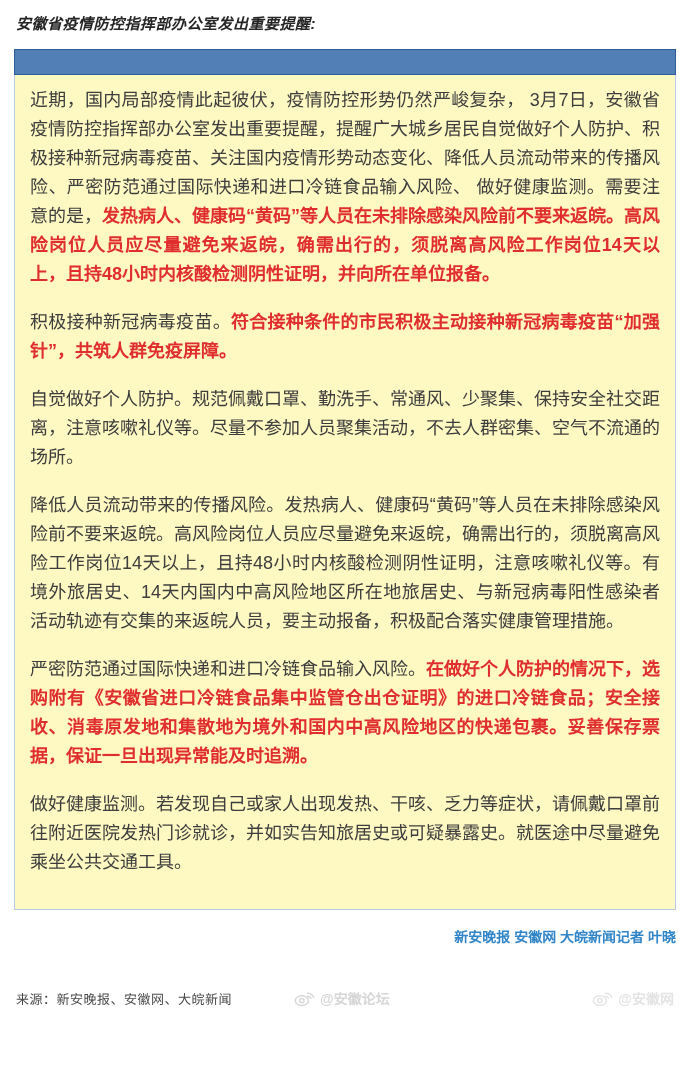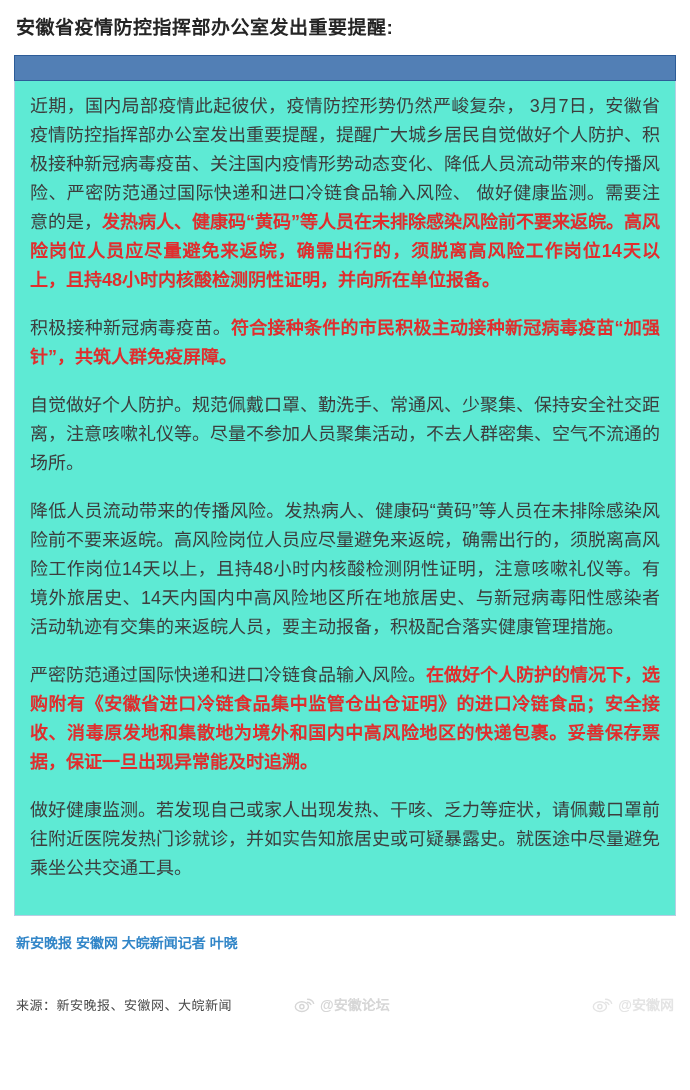--- a/index.html
+++ b/index.html
@@ -23,28 +23,29 @@
   .page{
     box-sizing:border-box;
     width:690px;
     min-height:1090px;
     padding:12px 14px 8px 14px;
     background:#ffffff;
     position:relative;
   }
   .title{
     margin:0 0 16px 2px;
-    font-size:19px;
+    font-size:15px;
     font-weight:bold;
     color:var(--title-text);
     letter-spacing:0.5px;
+    font-style:italic;
   }
   .content-box{
     border:1px solid var(--box-border);
-    background:#5eead4;
+    background:#fef9c3;
   }
   .box-header{
     height:24px;
     background:var(--bar-blue);
     border:1px solid var(--bar-border);
     margin:-1px -1px 0 -1px;
   }
   .box-body{
     padding:11px 15px 6px 15px;
     font-size:18px;
@@ -55,20 +56,21 @@
   .para{margin:0 0 19px 0;}
   .para:last-child{margin-bottom:26px;}
   .seg-normal{color:var(--body-text);}
   .seg-alert{color:var(--alert-red);font-weight:bold;}
   .credit{
     margin:16px 0 0 2px;
     font-size:14px;
     font-weight:bold;
     color:var(--credit-blue);
     cursor:pointer;
+    text-align:right;
   }
   .footer{
     display:flex;
     align-items:center;
     margin:42px 0 6px 2px;
     font-size:13px;
   }
   .source{color:var(--source-gray);letter-spacing:0.5px;}
   .watermark{
     display:inline-flex;

